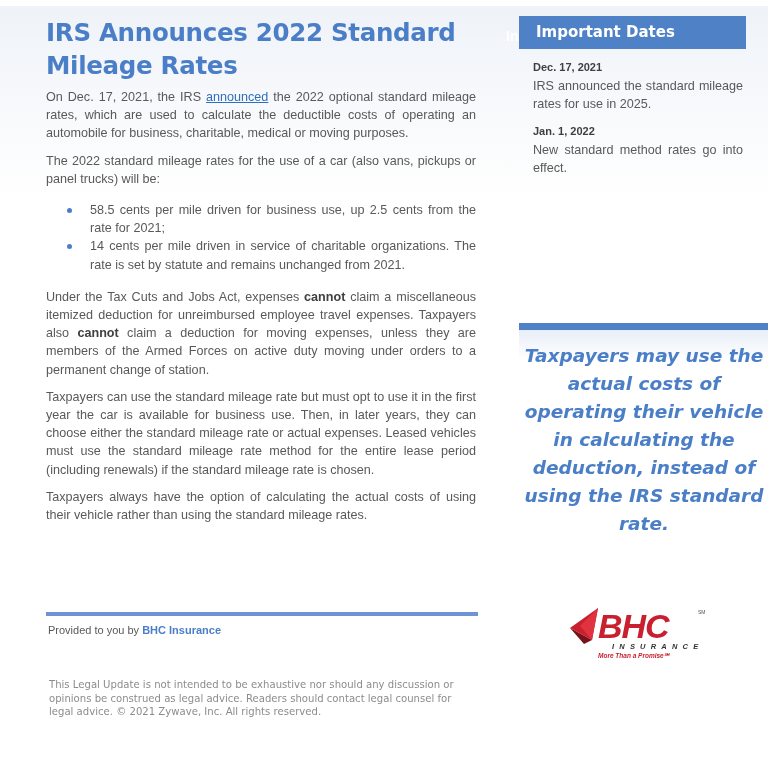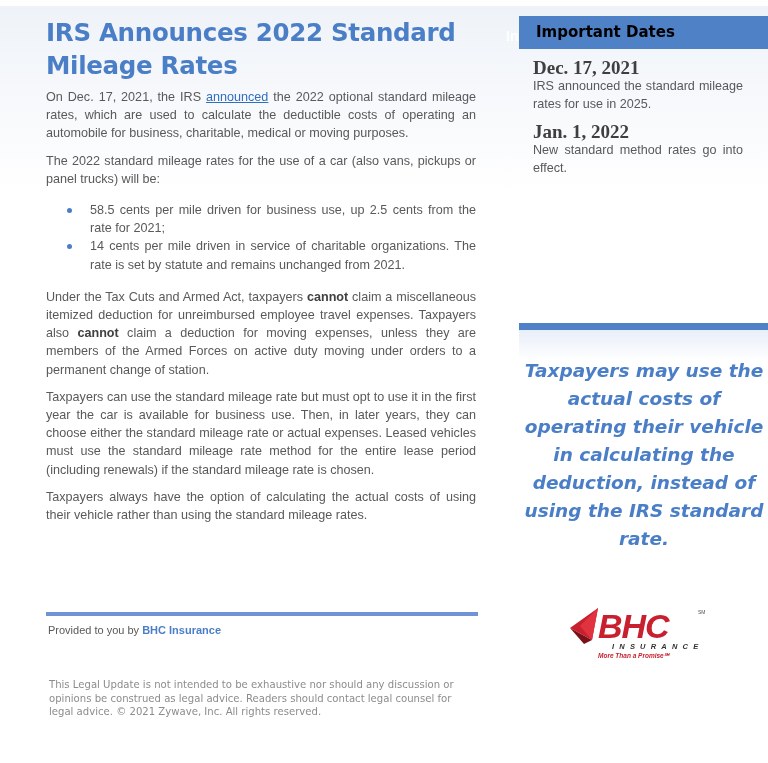--- a/index.html
+++ b/index.html
@@ -53,36 +53,36 @@
     .provided { position: absolute; left: 48px; top: 624px; font-size: 11px; color: #595959; }
     .provided .brand { color: #4a7ec7; font-weight: bold; }
     .legal {
       position: absolute; left: 49px; top: 678px; width: 420px;
       font-family: "DejaVu Sans", sans-serif;
       font-size: 10.1px; line-height: 13.6px; color: #8c8c8c;
     }
 
     
     .side-header {
-      position: absolute; left: 519px; top: 16px; width: 249px; height: 33px;
+      position: absolute; left: 519px; top: 16px; width: 227px; height: 33px;
       background: #4f81c7;
-      color: #000000; font-weight: bold; font-size: 15px;
+      color: #ffffff; font-weight: bold; font-size: 15px;
       line-height: 33px; padding-left: 17px;
       font-family: "DejaVu Sans", sans-serif;
     }
     .ghost { position: absolute; left: 506px; top: 28px; color: #ffffff; font-weight: bold; font-size: 14px; opacity: .9; }
     .dates { position: absolute; left: 533px; top: 58px; width: 210px; }
     .date-item { margin-bottom: 9px; }
-    .date-title { font-family: Liberation Serif, serif; font-weight: bold; font-size: 19px; color: #3f3f3f; line-height: 19px; }
+    .date-title { font-family: Liberation Sans, sans-serif; font-weight: bold; font-size: 11px; color: #3f3f3f; line-height: 19px; }
     .date-desc { font-size: 12.6px; line-height: 18px; color: #595959; text-align: justify; }
 
     .side-bar2 { position: absolute; left: 519px; top: 323px; width: 249px; height: 7px; background: #4f81c7; }
     .side-fade { position: absolute; left: 519px; top: 330px; width: 249px; height: 30px; background: linear-gradient(180deg, #e8eef8, #ffffff); }
     .callout {
-      position: absolute; left: 524px; top: 357px; width: 240px;
+      position: absolute; left: 524px; top: 342px; width: 240px;
       font-family: "DejaVu Sans", sans-serif;
       font-style: italic; font-weight: bold;
       color: #4a7ec7; font-size: 18.5px; line-height: 28px;
       text-align: center;
     }
 
     .logo { position: absolute; left: 568px; top: 604px; width: 150px; height: 56px; }
   </style>
 </head>
 <body>
@@ -98,21 +98,21 @@
   </p>
 
   <p class="para">The 2022 standard mileage rates for the use of a car (also vans, pickups or panel trucks) will be:</p>
 
   <ul class="bullets">
     <li><span class="dot"></span><span>58.5 cents per mile driven for business use, up 2.5 cents from the rate for 2021;</span></li>
     <li><span class="dot"></span><span>14 cents per mile driven in service of charitable organizations. The rate is set by statute and remains unchanged from 2021.</span></li>
   </ul>
 
   <p class="para">
-    <span>Under the Tax Cuts and Armed Act, taxpayers </span><b>cannot</b><span> claim a miscellaneous itemized deduction for unreimbursed employee travel expenses. Taxpayers also </span><b>cannot</b><span> claim a deduction for moving expenses, unless they are members of the Armed Forces on active duty moving under orders to a permanent change of station.</span>
+    <span>Under the Tax Cuts and Jobs Act, expenses </span><b>cannot</b><span> claim a miscellaneous itemized deduction for unreimbursed employee travel expenses. Taxpayers also </span><b>cannot</b><span> claim a deduction for moving expenses, unless they are members of the Armed Forces on active duty moving under orders to a permanent change of station.</span>
   </p>
 
   <p class="para">Taxpayers can use the standard mileage rate but must opt to use it in the first year the car is available for business use. Then, in later years, they can choose either the standard mileage rate or actual expenses. Leased vehicles must use the standard mileage rate method for the entire lease period (including renewals) if the standard mileage rate is chosen.</p>
   <p class="para">Taxpayers always have the option of calculating the actual costs of using their vehicle rather than using the standard mileage rates.</p>
 </div>
 
 <div class="divider-bar"></div>
 <div class="provided">
   <span>Provided to you by </span><span class="brand">BHC Insurance</span>
 </div>

